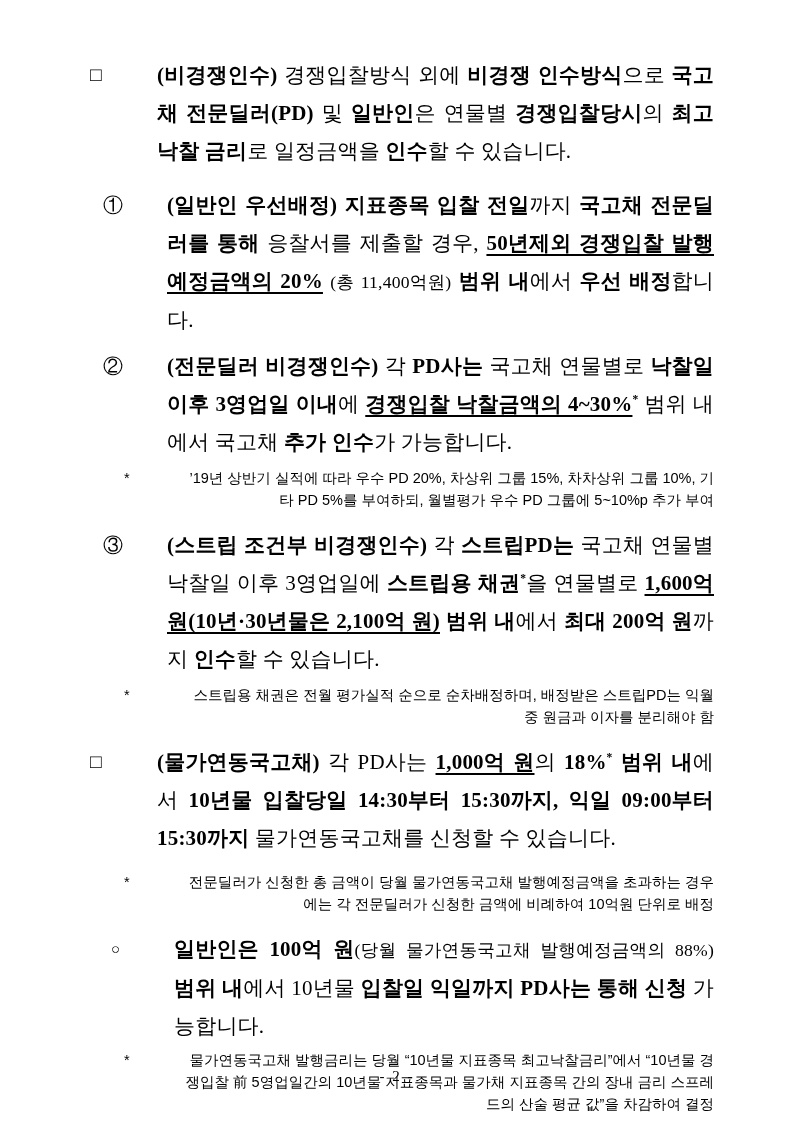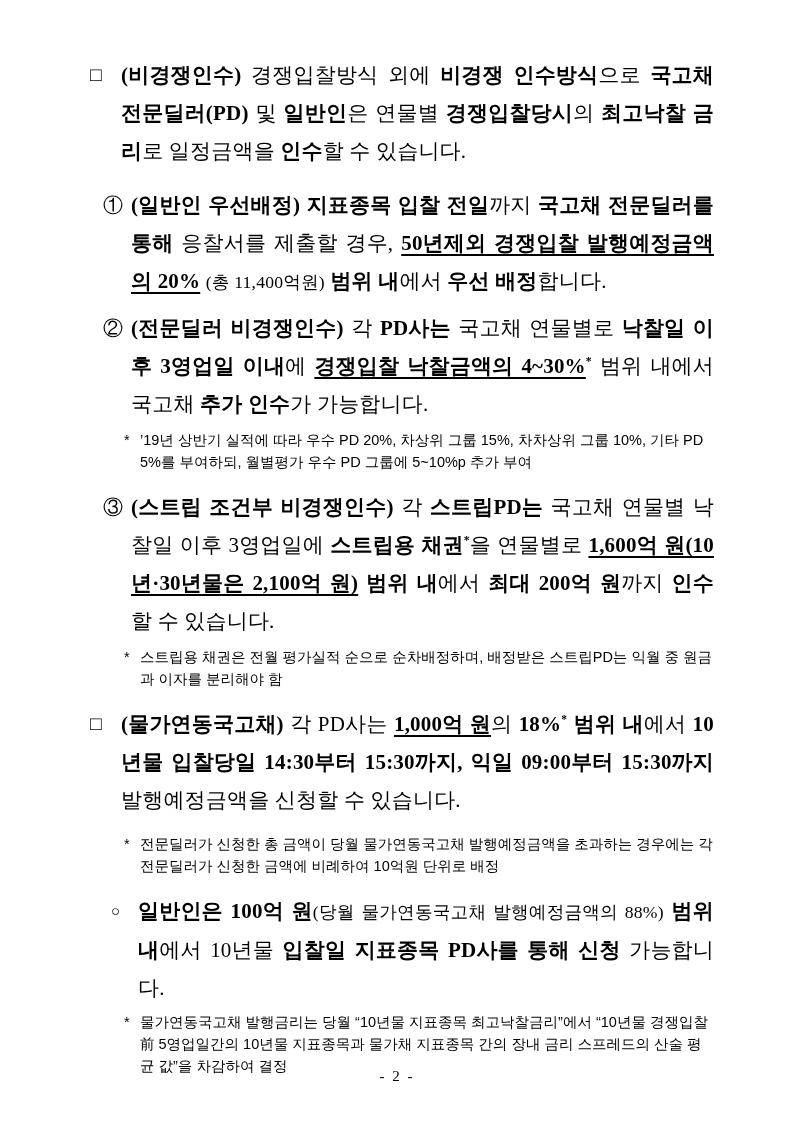--- a/index.html
+++ b/index.html
@@ -19,20 +19,21 @@
     box-sizing: border-box;
   }
   .para {
     display: flex;
     align-items: flex-start;
   }
   .ptext {
     flex: 1;
     text-align: justify;
     word-break: normal;
+    margin-left: 36px;
   }
   .marker {
     flex: 0 0 auto;
     display: inline-block;
   }
 
   
   .lvl-box {
     font-size: 21px;
     line-height: 38px;
@@ -65,21 +66,21 @@
   .footnote {
     margin-left: 34px;
     font-family: "Liberation Sans", "DejaVu Sans", sans-serif;
     font-size: 14.5px;
     line-height: 22px;
     margin-top: -2px;
     margin-bottom: 15px;
     letter-spacing: 0px;
   }
   .footnote .marker { width: 16px; }
-  .footnote .ptext { text-align: left; }
+  .footnote .ptext { text-align: right; }
 
   
   .rs-b  { font-weight: bold; }
   .rs-u  { text-decoration: underline; text-underline-offset: 4px; text-decoration-thickness: 1.5px; }
   .rs-sup { vertical-align: super; font-size: 0.55em; font-weight: bold; line-height: 0; }
   .rs-sm { font-size: 0.84em; }
 
   .page-number {
     position: absolute;
     left: 0;
@@ -122,31 +123,31 @@
       <div class="ptext"><span class="rs-b">(스트립 조건부 비경쟁인수) </span><span>각 </span><span class="rs-b">스트립PD는</span><span> 국고채 연물별 낙찰일 이후 3영업일에 </span><span class="rs-b">스트립용 채권</span><span class="rs-sup">*</span><span>을 연물별로 </span><span class="rs-b rs-u">1,600억 원(10년·30년물은 2,100억 원)</span><span> </span><span class="rs-b">범위 내</span><span>에서 </span><span class="rs-b">최대 200억 원</span><span>까지 </span><span class="rs-b">인수</span><span>할 수 있습니다.</span></div>
     </section>
 
     <section class="para footnote">
       <span class="marker">*</span>
       <div class="ptext"><span>스트립용 채권은 전월 평가실적 순으로 순차배정하며, 배정받은 스트립PD는 익월 중 원금과 이자를 분리해야 함</span></div>
     </section>
 
     <section class="para lvl-box">
       <span class="marker">□</span>
-      <div class="ptext"><span class="rs-b">(물가연동국고채) </span><span>각 PD사는 </span><span class="rs-b rs-u">1,000억 원</span><span>의 </span><span class="rs-b">18%</span><span class="rs-sup">*</span><span> </span><span class="rs-b">범위 내</span><span>에서 </span><span class="rs-b">10년물 입찰당일 14:30부터 15:30까지, 익일 09:00부터 15:30까지</span><span> 발행예정금액을 신청할 수 있습니다.</span></div>
+      <div class="ptext"><span class="rs-b">(물가연동국고채) </span><span>각 PD사는 </span><span class="rs-b rs-u">1,000억 원</span><span>의 </span><span class="rs-b">18%</span><span class="rs-sup">*</span><span> </span><span class="rs-b">범위 내</span><span>에서 </span><span class="rs-b">10년물 입찰당일 14:30부터 15:30까지, 익일 09:00부터 15:30까지</span><span> 물가연동국고채를 신청할 수 있습니다.</span></div>
     </section>
 
     <section class="para footnote">
       <span class="marker">*</span>
       <div class="ptext"><span>전문딜러가 신청한 총 금액이 당월 물가연동국고채 발행예정금액을 초과하는 경우에는 각 전문딜러가 신청한 금액에 비례하여 10억원 단위로 배정</span></div>
     </section>
 
     <section class="para lvl-circle">
       <span class="marker">○</span>
-      <div class="ptext"><span class="rs-b">일반인은 100억 원</span><span class="rs-sm">(당월 물가연동국고채 발행예정금액의 88%)</span><span> </span><span class="rs-b">범위 내</span><span>에서 10년물 </span><span class="rs-b">입찰일 지표종목 PD사를 통해 신청</span><span> 가능합니다.</span></div>
+      <div class="ptext"><span class="rs-b">일반인은 100억 원</span><span class="rs-sm">(당월 물가연동국고채 발행예정금액의 88%)</span><span> </span><span class="rs-b">범위 내</span><span>에서 10년물 </span><span class="rs-b">입찰일 익일까지 PD사는 통해 신청</span><span> 가능합니다.</span></div>
     </section>
 
     <section class="para footnote">
       <span class="marker">*</span>
       <div class="ptext"><span>물가연동국고채 발행금리는 당월 “10년물 지표종목 최고낙찰금리”에서 “10년물 경쟁입찰 前 5영업일간의 10년물 지표종목과 물가채 지표종목 간의 장내 금리 스프레드의 산술 평균 값”을 차감하여 결정</span></div>
     </section>
 
   </div>
 
   <div class="page-number">- 2 -</div>

